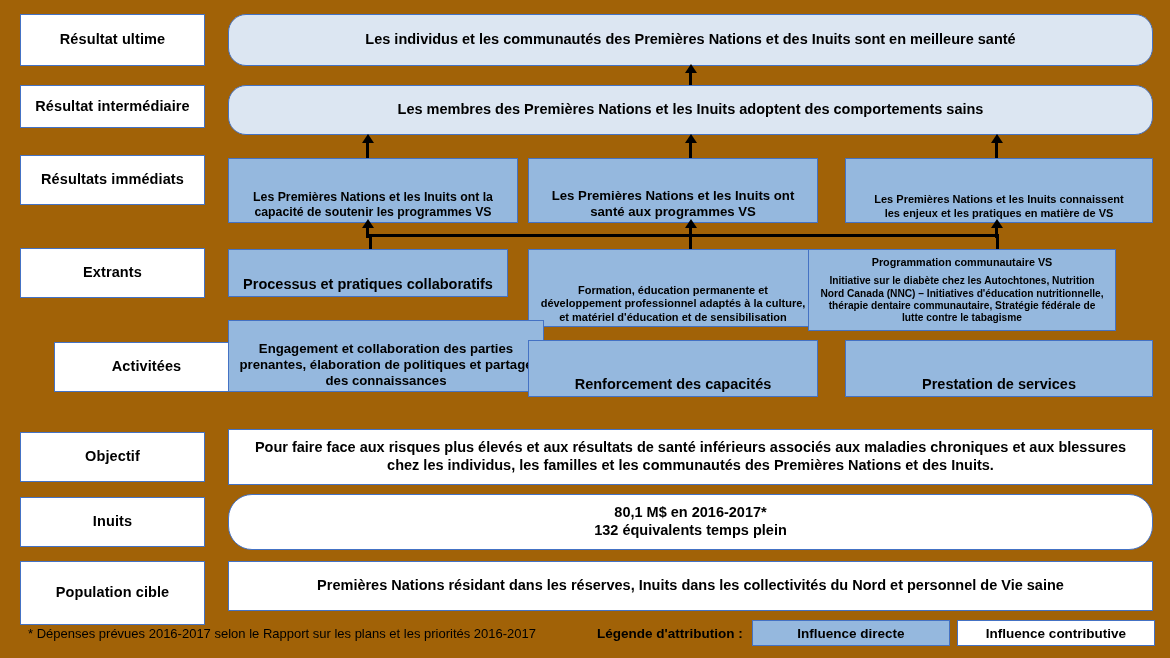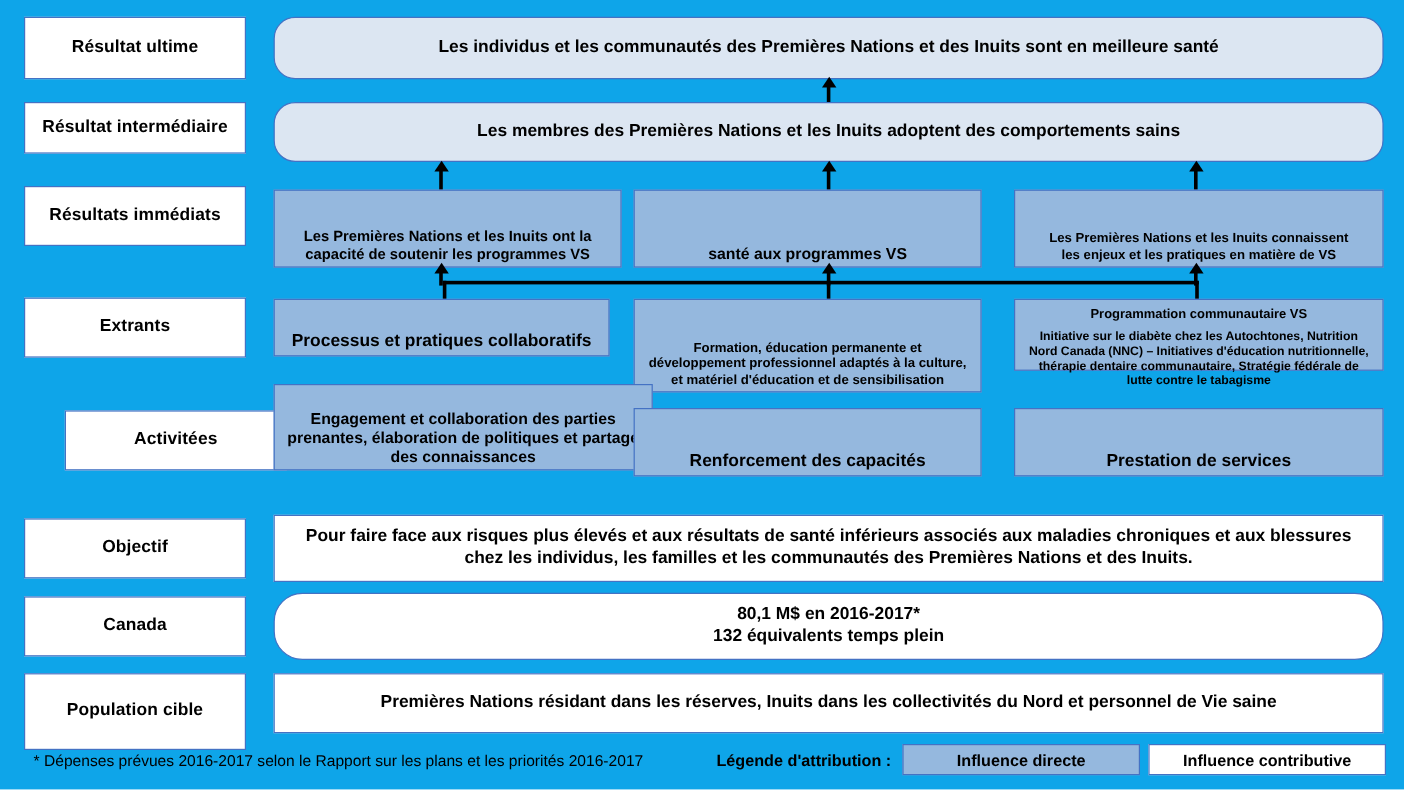--- a/index.html
+++ b/index.html
@@ -8,21 +8,21 @@
     background: #ffffff;
   }
   body {
     font-family: "Liberation Sans", sans-serif;
     -webkit-font-smoothing: antialiased;
   }
   #canvas {
     position: relative;
     width: 1170px;
     height: 658px;
-    background: #0ea5e9;
+    background: #a16207;
     overflow: hidden;
   }
 
   
   .box {
     position: absolute;
     box-sizing: border-box;
     border: 1.5px solid #4472c4;
     display: flex;
     align-items: center;
@@ -123,21 +123,21 @@
   <div class="box white label-box" style="left:20px;  top:248px; width:185px; height:50px;">
     <span>Extrants</span>
   </div>
   <div class="box white label-box" style="left:20px;  top:342px; width:185px; height:50px;margin-left:34px;">
     <span>Activitées</span>
   </div>
   <div class="box white label-box" style="left:20px;  top:432px; width:185px; height:50px;">
     <span>Objectif</span>
   </div>
   <div class="box white label-box" style="left:20px;  top:497px; width:185px; height:50px;">
-    <span>Canada</span>
+    <span>Inuits</span>
   </div>
   <div class="box white label-box" style="left:20px;  top:561px; width:185px; height:64px;">
     <span>Population cible</span>
   </div>
 
   <div class="box light wide-text" style="left:228px; top:14px; width:925px; height:52px;">
     <span>Les individus et les communautés des Premières Nations et des Inuits sont en meilleure santé</span>
   </div>
 
   <div class="vline" style="left:689px; top:72px; height:20px;"></div>
@@ -158,20 +158,21 @@
 
   <div class="box medium sm-text" style="left:228px; top:158px; width:290px; height:65px;">
     <span class="stack">
       <span class="ln">Les Premières Nations et les Inuits ont la</span>
       <span class="ln">capacité de soutenir les programmes VS</span>
     </span>
   </div>
 
   <div class="box medium mid-text" style="left:528px; top:158px; width:290px; height:65px;">
     <span class="stack">
+      <span class="ln">Les Premières Nations et les Inuits ont</span>
       <span class="ln">santé aux programmes VS</span>
     </span>
   </div>
 
   <div class="box medium xs-text" style="left:845px; top:158px; width:308px; height:65px;">
     <span class="stack">
       <span class="ln">Les Premières Nations et les Inuits connaissent</span>
       <span class="ln">les enjeux et les pratiques en matière de VS</span>
     </span>
   </div>
@@ -192,21 +193,21 @@
   <div class="vline" style="left:689px; top:234px; height:17px;"></div>
 
   <div class="box medium wide-text" style="left:228px; top:249px; width:280px; height:48px;">
     <span>Processus et pratiques collaboratifs</span>
   </div>
 
   <div class="box medium xs-text" style="left:528px; top:249px; width:290px; height:78px;">
     <span>Formation, éducation permanente et développement professionnel adaptés à la culture, et matériel d'éducation et de sensibilisation</span>
   </div>
 
-  <div class="box medium tiny-text" style="left:845px; top:249px; width:308px; height:60px; align-items:flex-start; padding-top:6px;">
+  <div class="box medium tiny-text" style="left:808px; top:249px; width:308px; height:82px; align-items:flex-start; padding-top:6px;">
     <span class="stack">
       <span class="ln" style="font-size:10.8px;">Programmation communautaire VS</span>
       <span class="gap"></span>
       <span class="ln">Initiative sur le diabète chez les Autochtones, Nutrition Nord Canada (NNC) – Initiatives d'éducation nutritionnelle, thérapie dentaire communautaire, Stratégie fédérale de lutte contre le tabagisme</span>
     </span>
   </div>
 
   <div class="box medium mid-text" style="left:228px; top:320px; width:316px; height:72px;">
     <span>Engagement et collaboration des parties prenantes, élaboration de politiques et partage des connaissances</span>
   </div>

